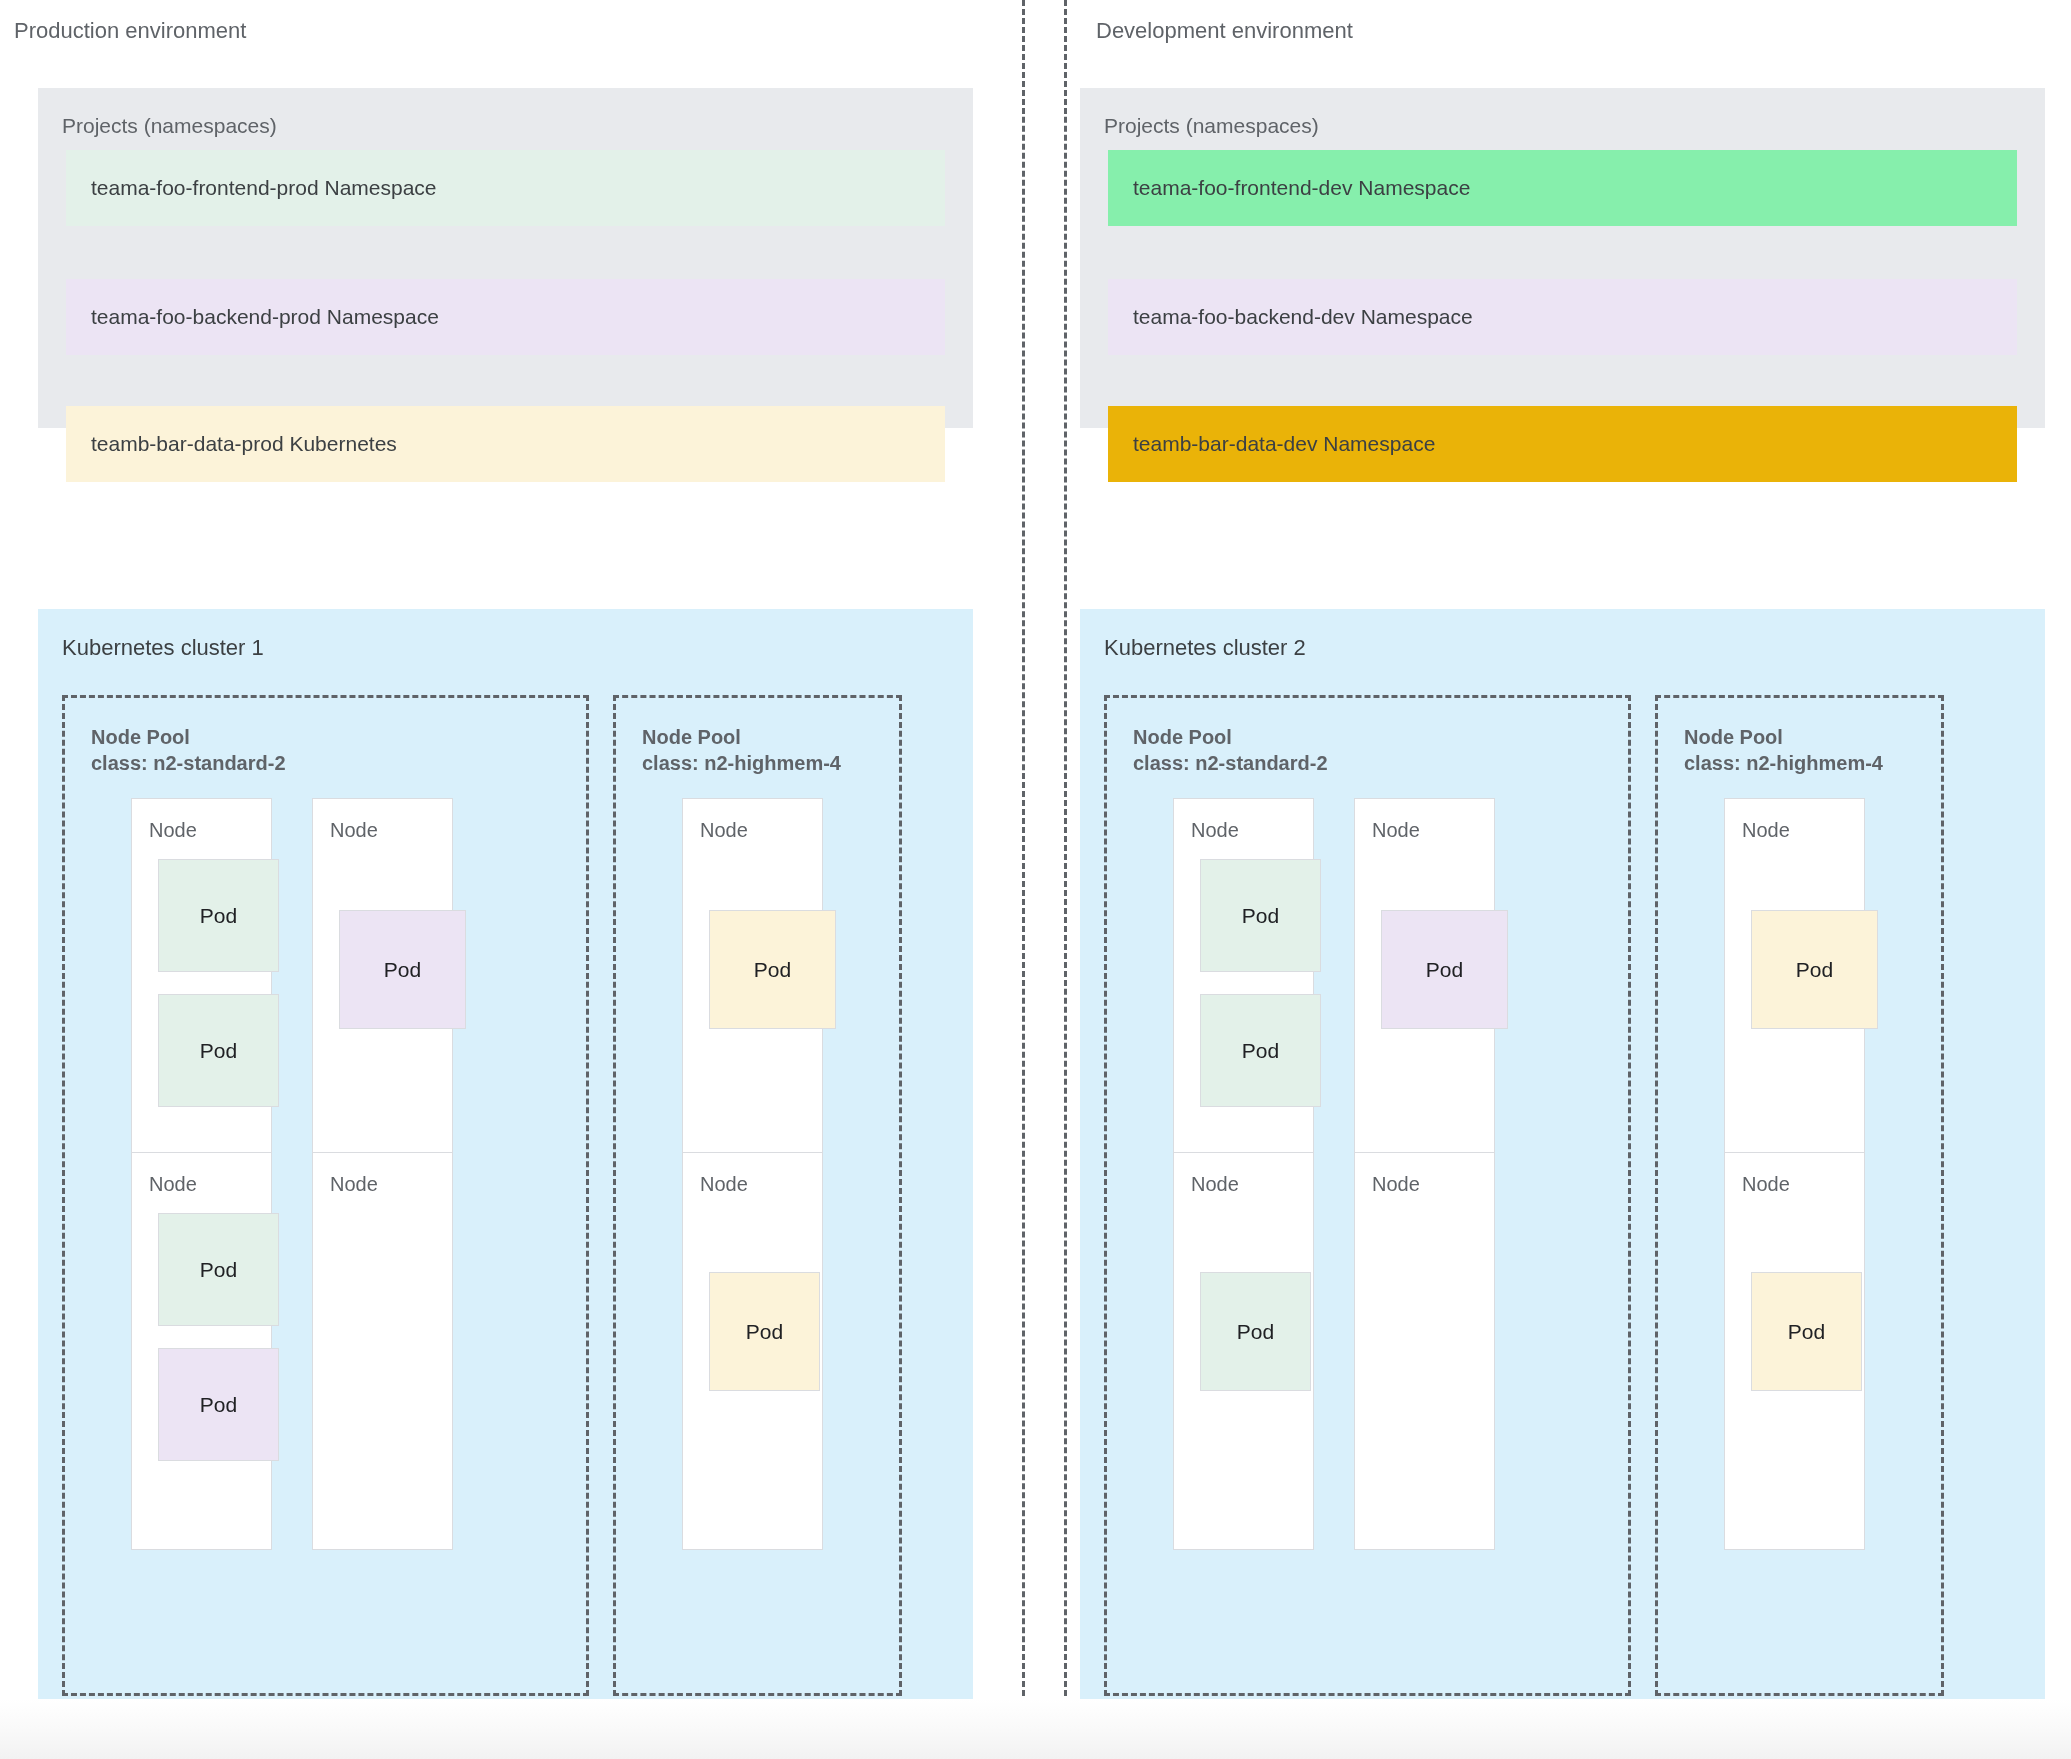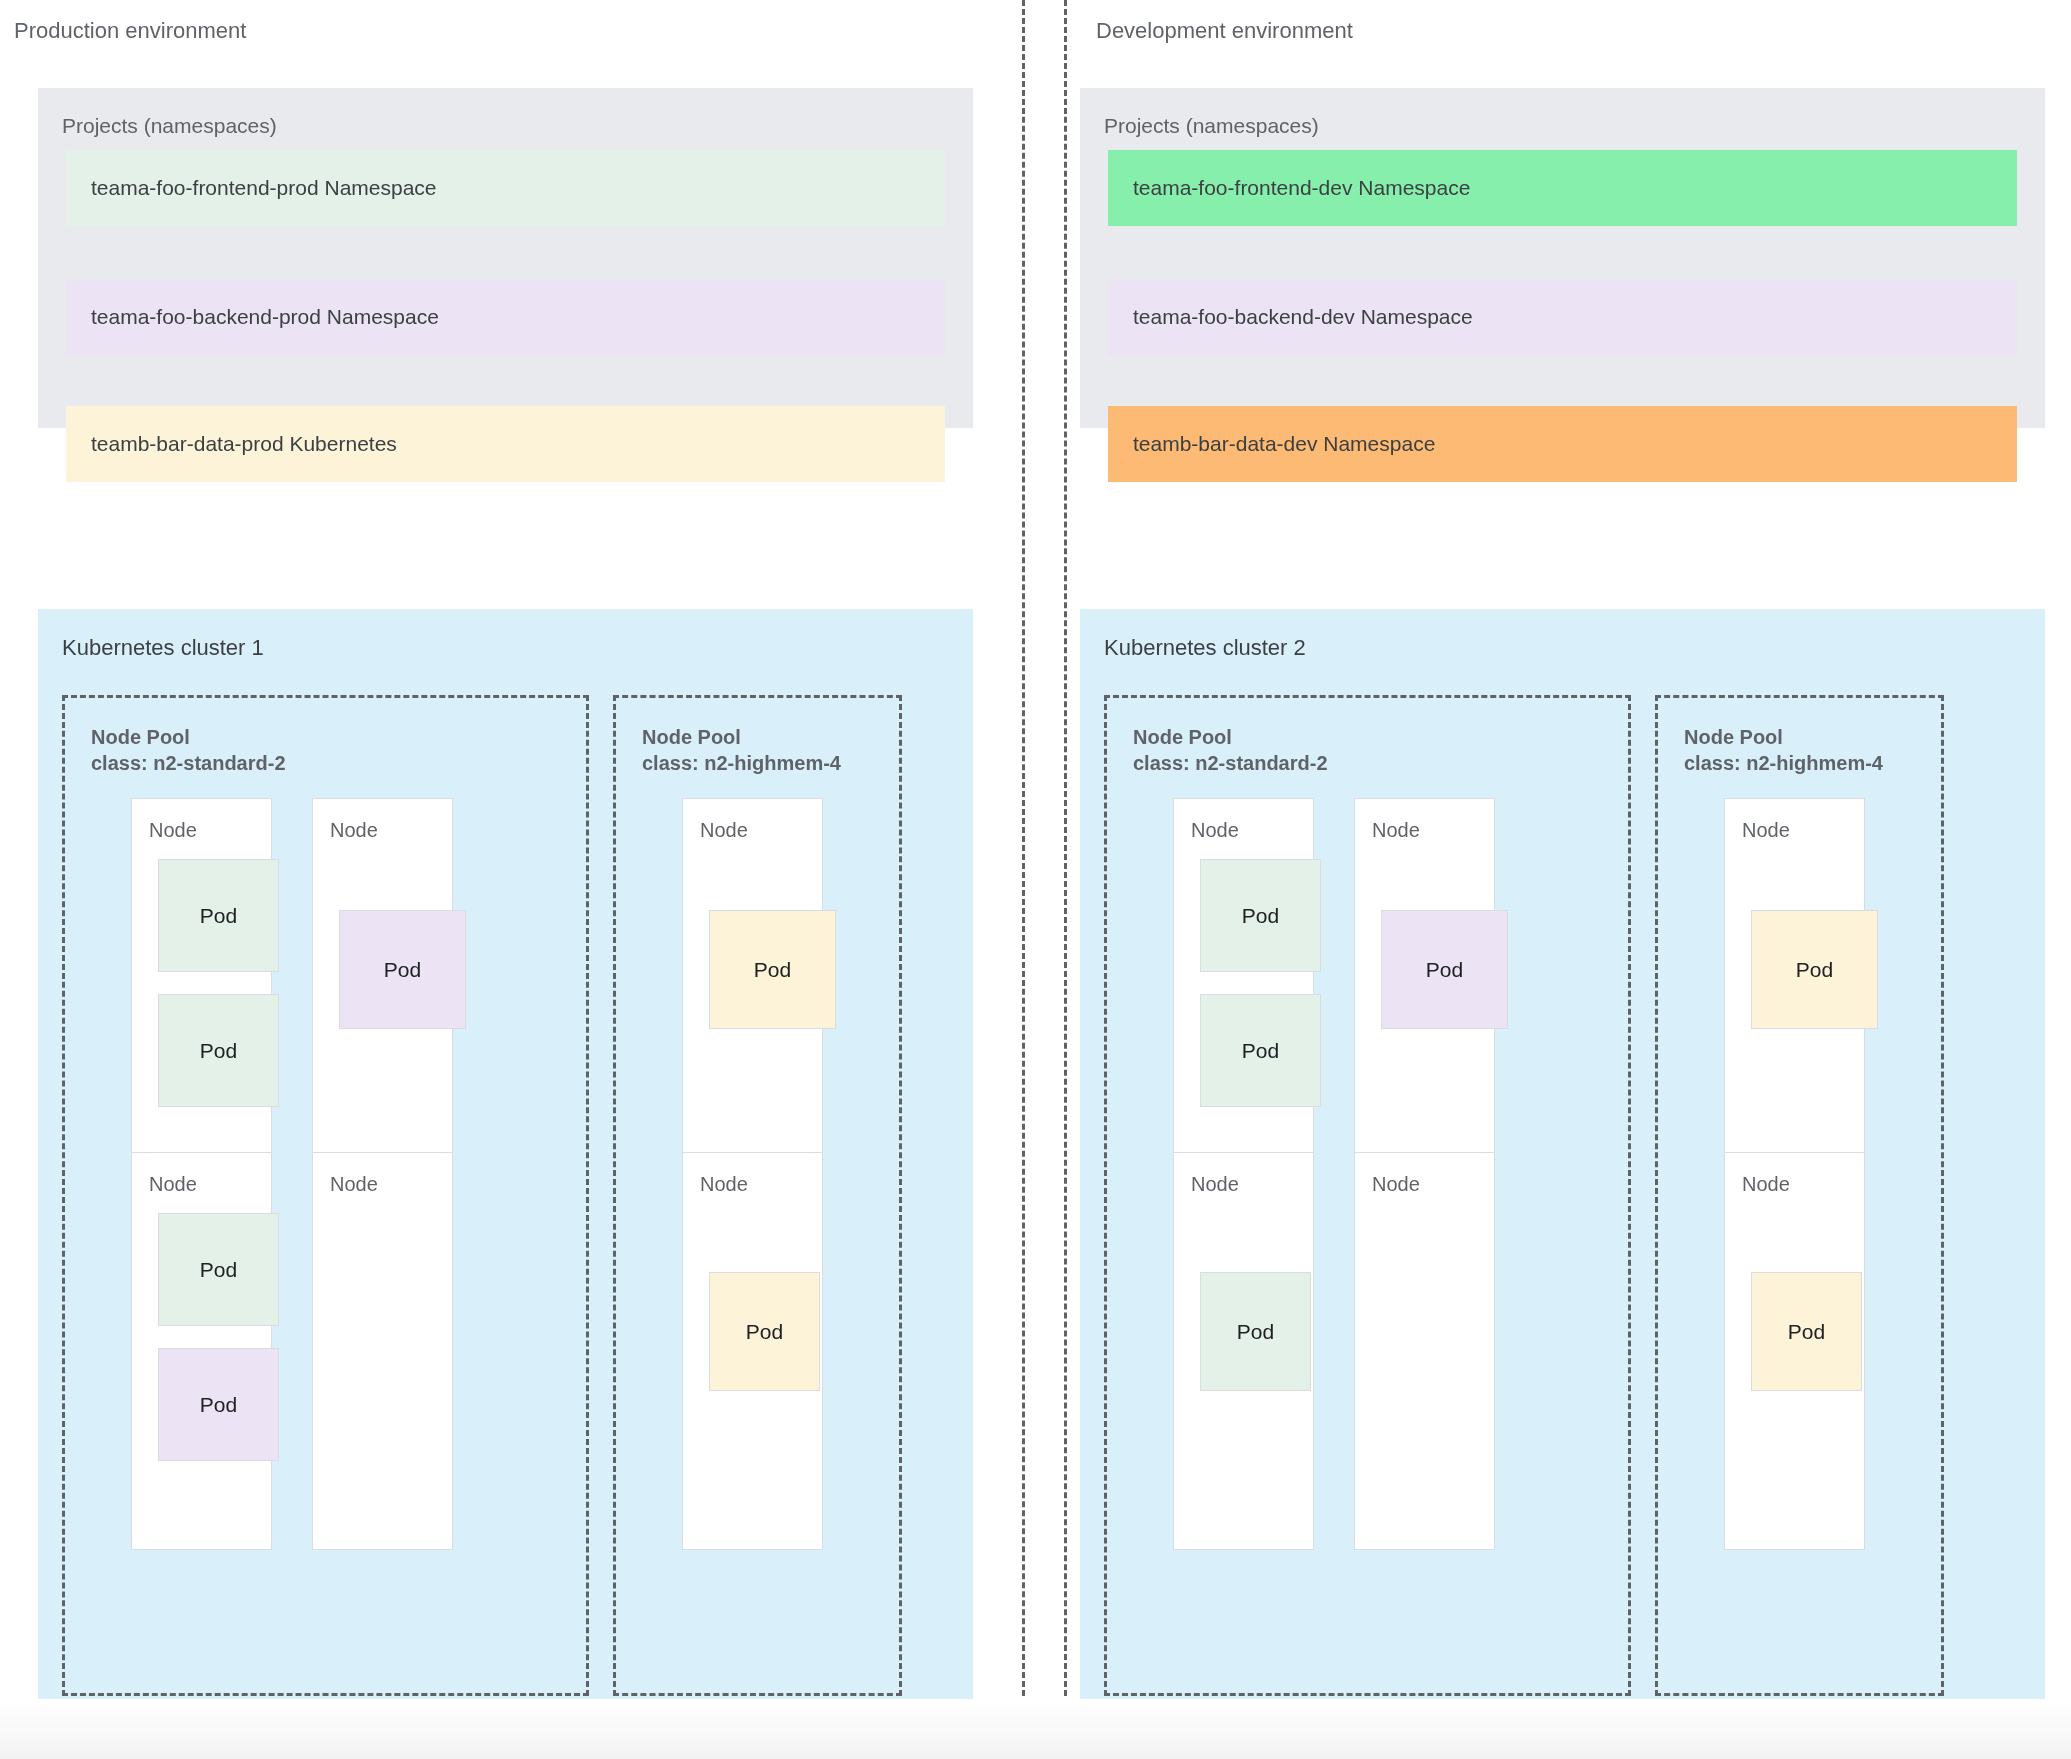--- a/index.html
+++ b/index.html
@@ -249,21 +249,21 @@
   <div class="env-title">Development environment</div>
 
   <div class="projects-panel">
     <div class="projects-title">Projects (namespaces)</div>
     <div class="ns-box row0" style="background: #86efac;">
       <span class="ns-label">teama-foo-frontend-dev Namespace</span>
     </div>
     <div class="ns-box row1" style="background: rgb(236, 228, 244);">
       <span class="ns-label">teama-foo-backend-dev Namespace</span>
     </div>
-    <div class="ns-box row2" style="background: #fdba74;">
+    <div class="ns-box row2" style="background: #eab308;">
       <span class="ns-label">teamb-bar-data-dev Namespace</span>
     </div>
   </div>
 
   <div class="cluster-panel">
     <div class="cluster-title">Kubernetes cluster 2</div>
     <div class="pools-host">
         <div class="node-pool" style="left: 24px; width: 527px;">
           <div class="pool-name">Node Pool</div>
           <div class="pool-class">class: n2-standard-2</div>

